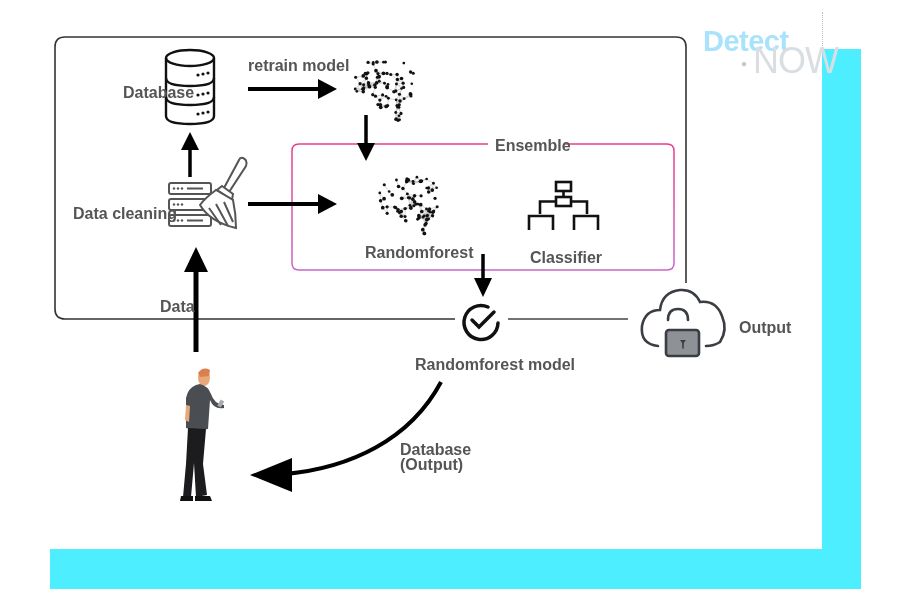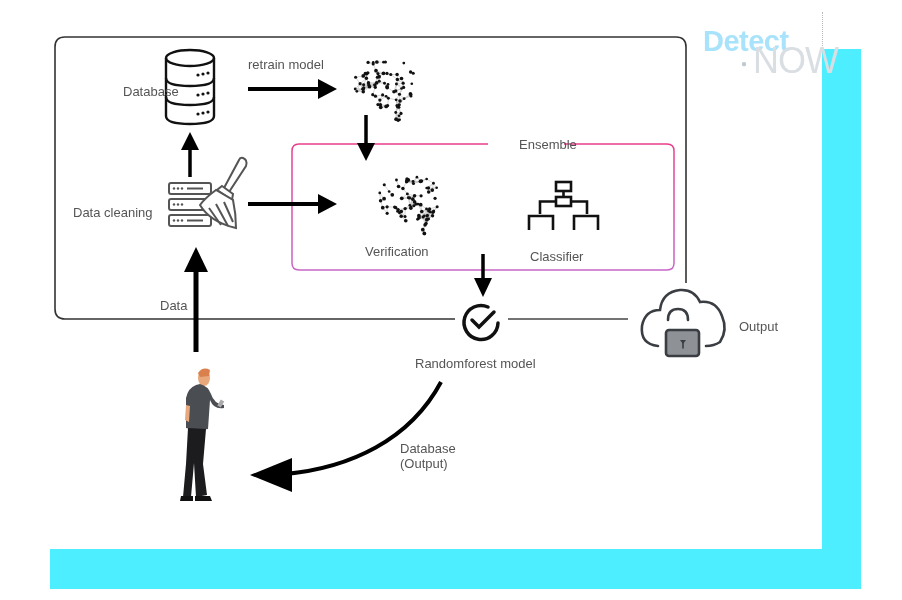--- a/index.html
+++ b/index.html
@@ -1,19 +1,19 @@
 <!DOCTYPE html>
 <html><head>
 <meta charset="utf-8">
 <style>
   html, body { margin:0; padding:0; background:#ffffff; }
   body { width:902px; height:600px; position:relative; overflow:hidden;
          font-family:"Liberation Sans", sans-serif; }
   .abs { position:absolute; }
-  .lbl { position:absolute; color:#555555; font-size:13px; white-space:nowrap; }
+  .lbl { position:absolute; color:#555555; font-size:16px; white-space:nowrap;font-weight:bold; }
   svg.layer { position:absolute; left:0; top:0; }
   .cyan { position:absolute; background:#4deeff; }
   .logo-detect { position:absolute; left:703px; top:25px; font-size:29px; font-weight:bold;
                  color:#a9e3fb; letter-spacing:-0.5px; }
   .logo-now { position:absolute; left:753px; top:40px; font-size:36px; color:#d9dee3; letter-spacing:-1px; }
   .logo-dot { position:absolute; left:741px; top:58px; font-size:10px; color:#c0c8d0; }
 </style>
 </head>
 <body>
 
@@ -771,20 +771,20 @@
     <rect x="219" y="400" width="4" height="7" fill="#aaa" transform="rotate(30 221 403)"></rect>
     <path d="M188,428 L206,429 L203,464 L207,495 L196,497 L194,463 L191,497 L183,497 L186,464 z" fill="#1c1c1e"></path>
     <path d="M181,496 L193,496 L193,501 L180,501 z M195,496 L210,496 L212,501 L195,501 z" fill="#111"></path>
     <path d="M186,405 L185,420 L189,422 L190,406 z" fill="#e7a87c"></path>
   </g>
 </svg>
 
 <span class="lbl" style="left:98px; top:84px;margin-left:25px;">Database</span>
 <span class="lbl" style="left:248px; top:57px;">retrain model</span>
 <span class="lbl" style="left:73px; top:205px;">Data cleaning</span>
-<span class="lbl" style="left:495px; top:137px;margin-left:24px;">Ensemble</span>
-<span class="lbl" style="left:365px; top:244px;">Verification</span>
+<span class="lbl" style="left:495px; top:137px;">Ensemble</span>
+<span class="lbl" style="left:365px; top:244px;">Randomforest</span>
 <span class="lbl" style="left:530px; top:238px;margin-top:11px;">Classifier</span>
 <span class="lbl" style="left:160px; top:298px;">Data</span>
 <span class="lbl" style="left:415px; top:356px;">Randomforest model</span>
 <span class="lbl" style="left:739px; top:319px;">Output</span>
 <span class="lbl" style="left:400px; top:441px;">Database</span>
 <span class="lbl" style="left:400px; top:456px;">(Output)</span>
 
 </body></html>

